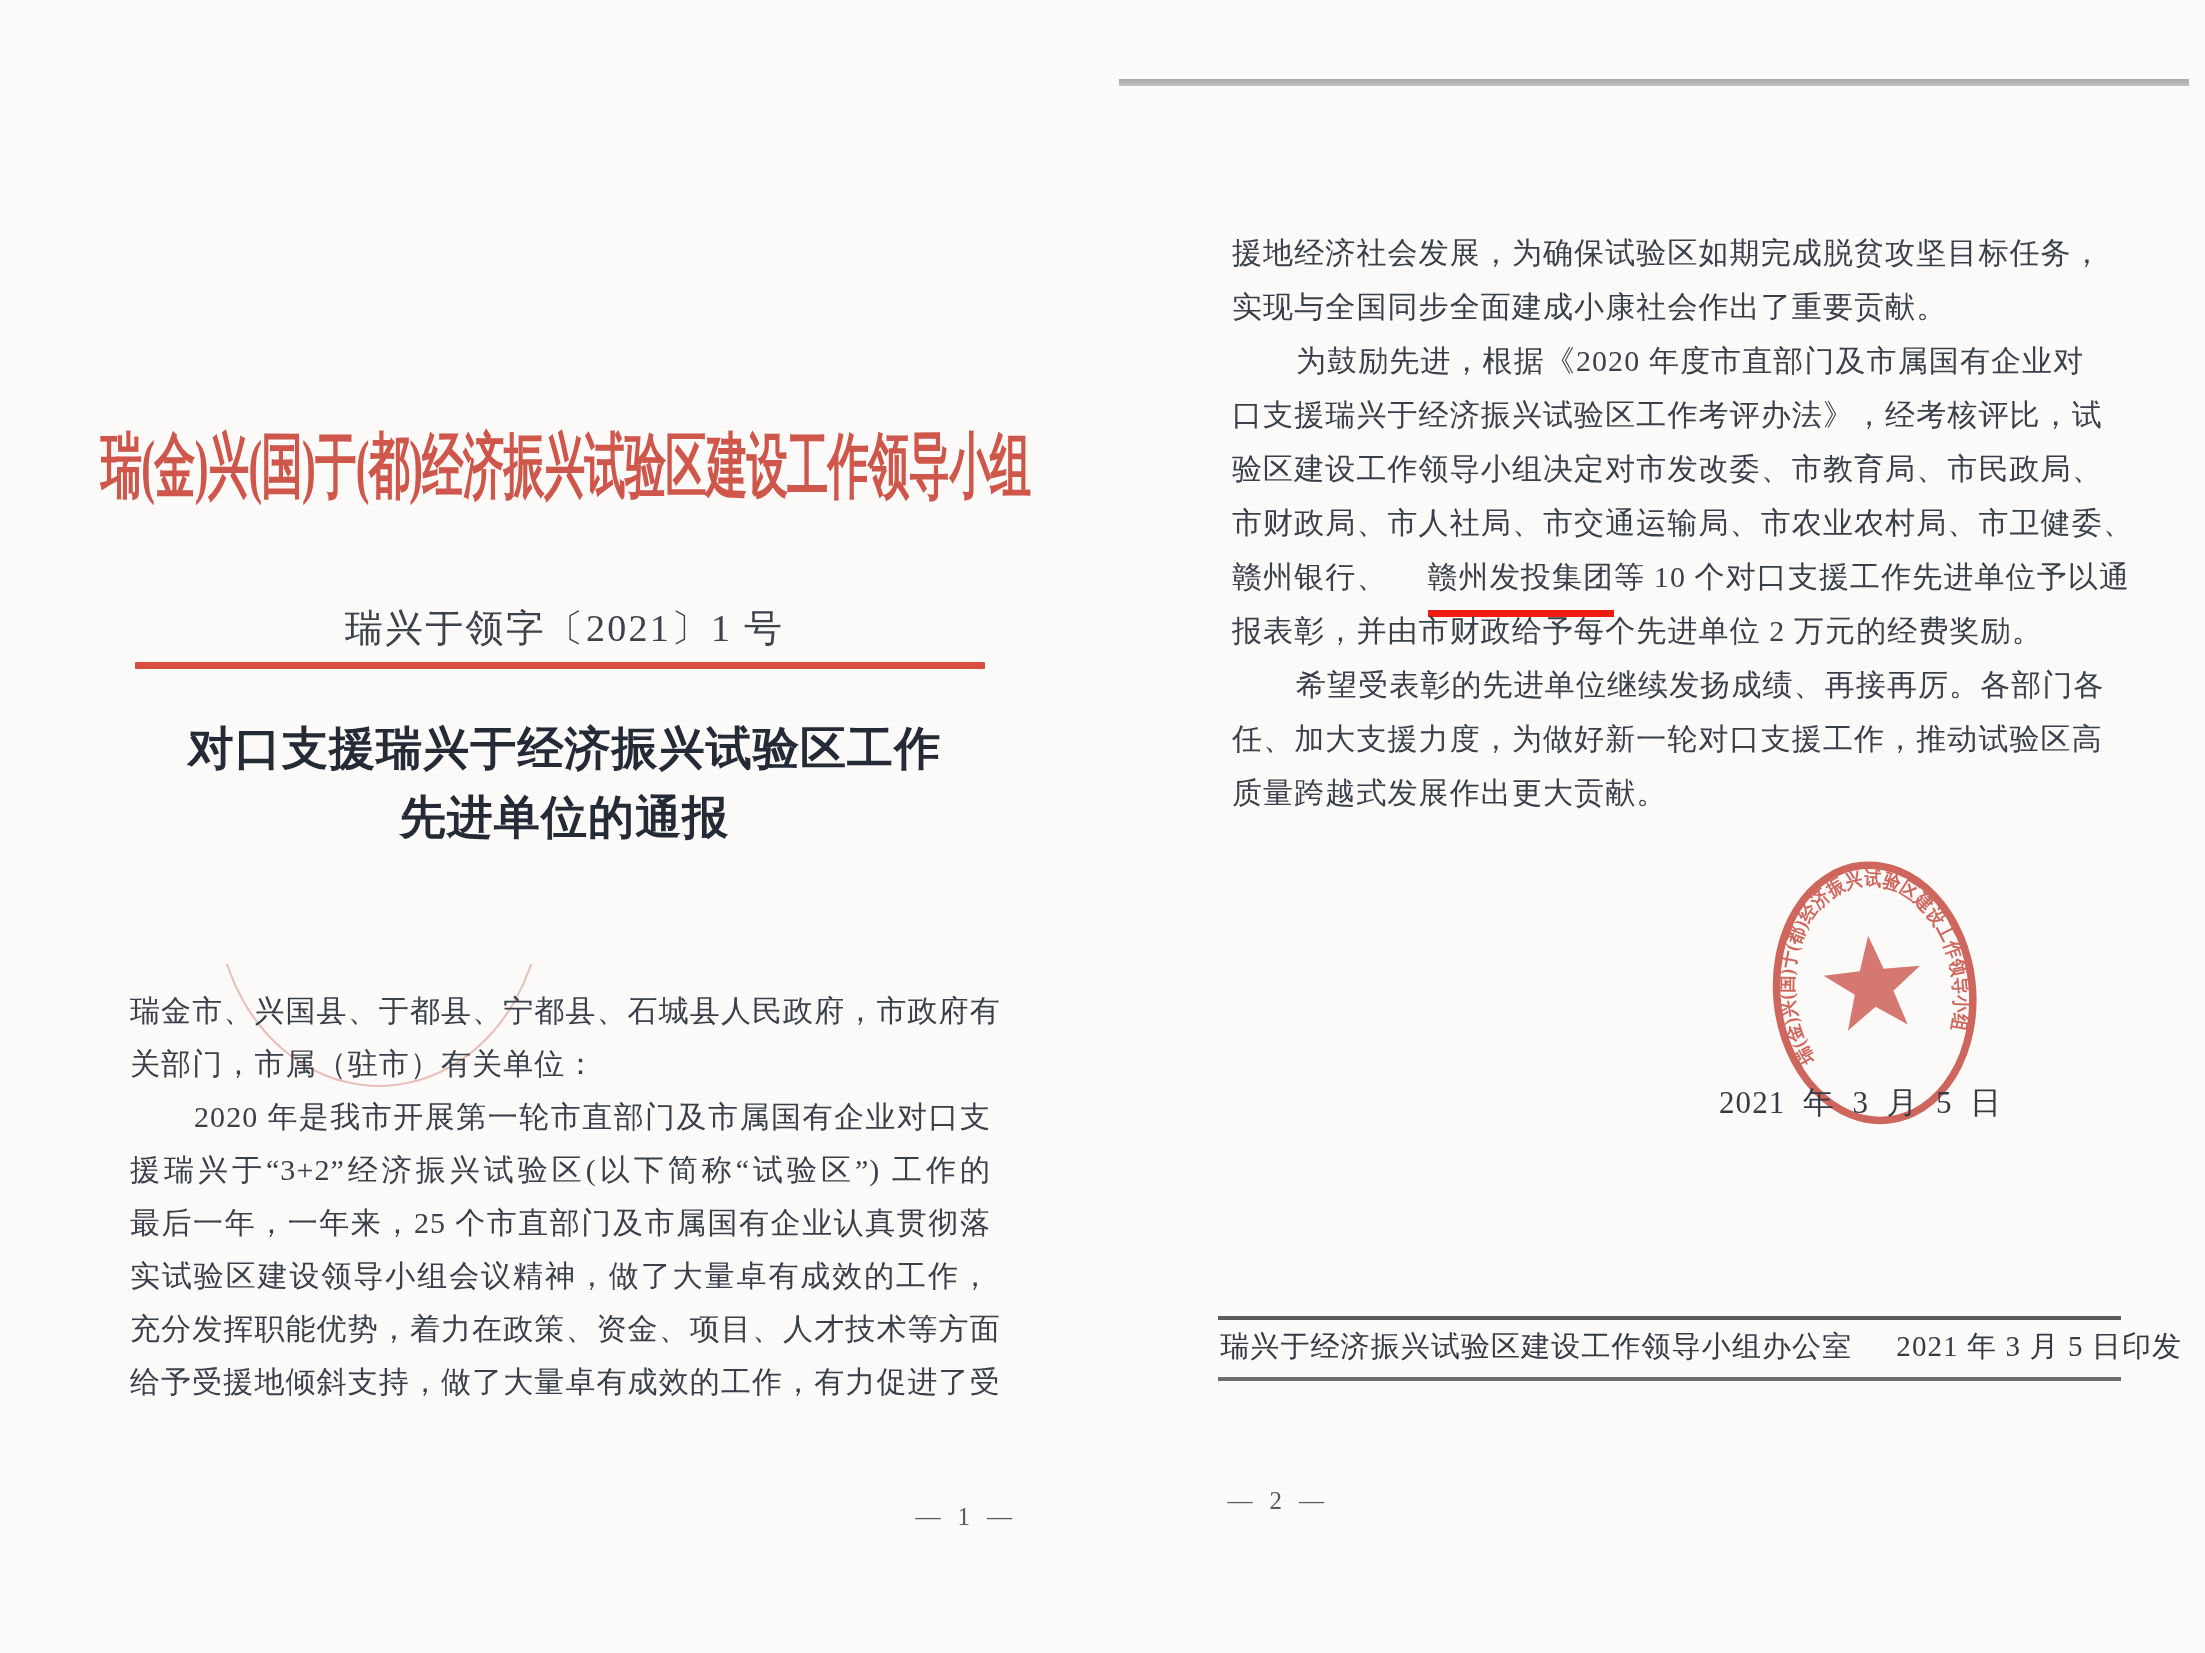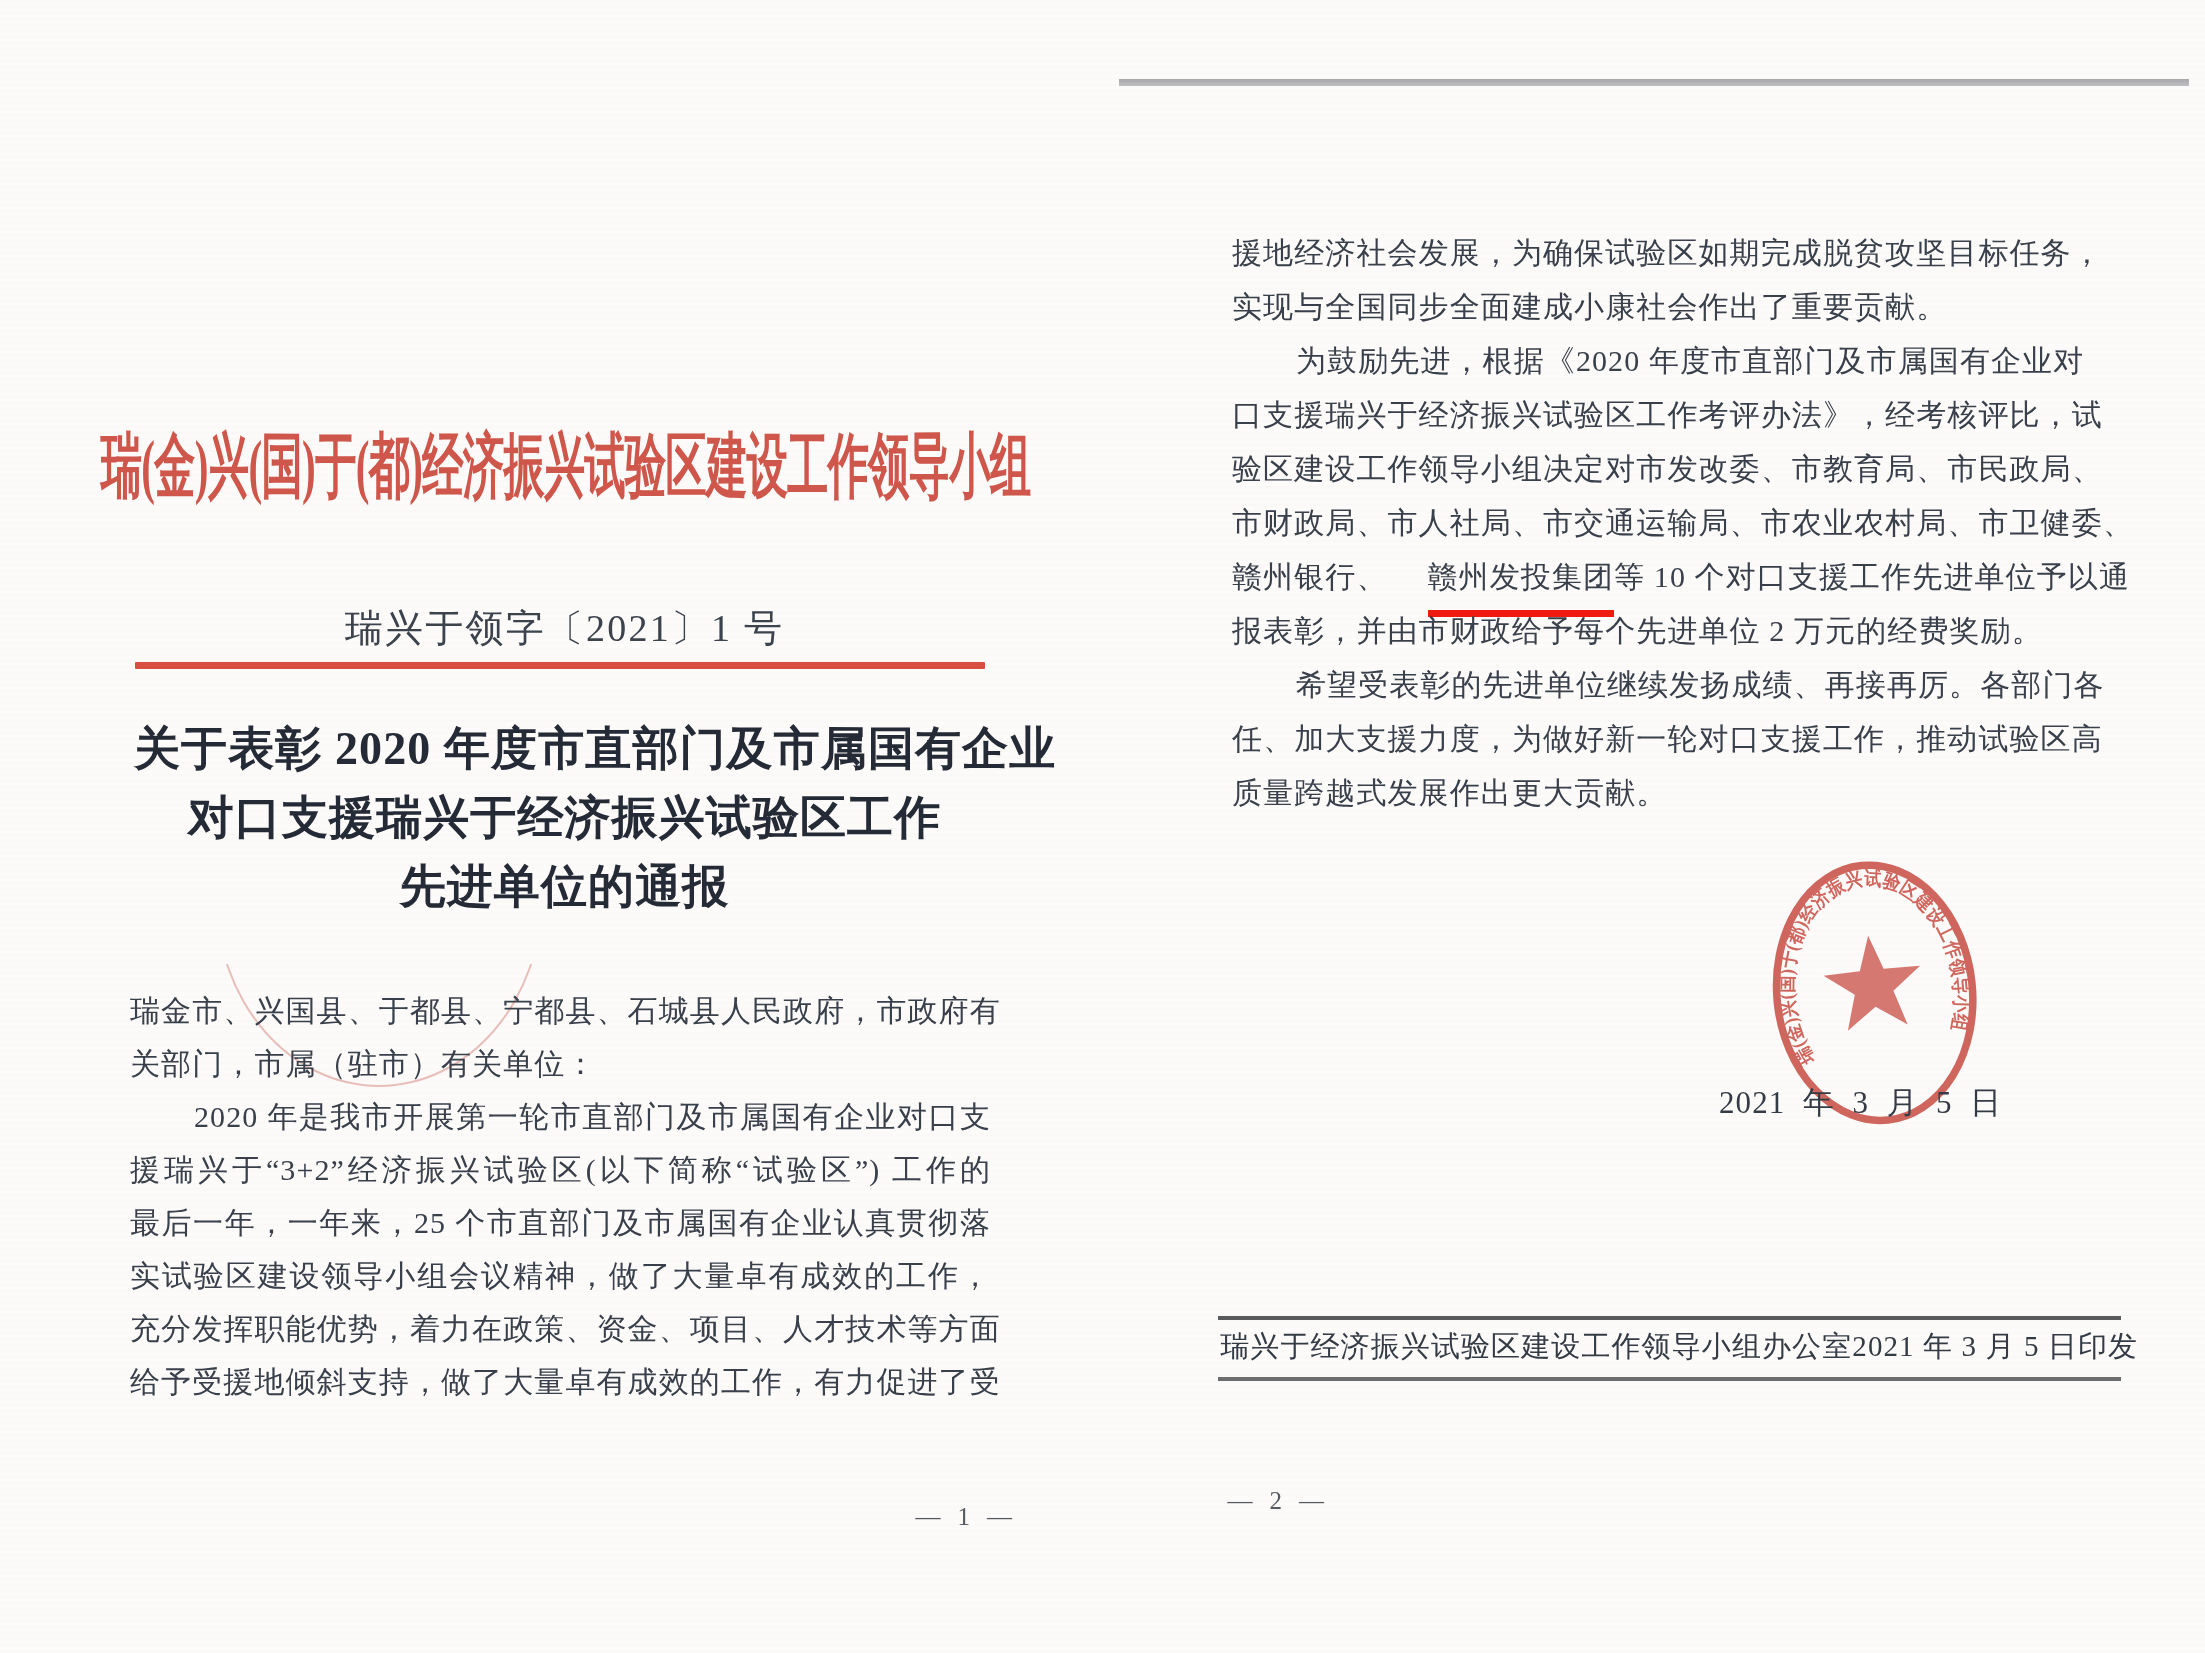--- a/index.html
+++ b/index.html
@@ -45,42 +45,41 @@
   .pn2{left:1203px;top:1487px;width:151px;text-align:center;}
   
   .scan-edge-line{position:absolute;left:1119px;top:79px;width:1070px;height:6.5px;
     background:linear-gradient(180deg,#a9a9ab,#bfbfc1);}
   .seal{position:absolute;left:1767px;top:857px;width:216px;height:278px;z-index:4;}
   .sign-date{position:absolute;left:1719px;top:1081px;width:302px;height:43px;line-height:43px;
     font-size:31px;color:#343b45;letter-spacing:1.1px;word-spacing:8.6px;white-space:nowrap;z-index:5;}
   .colophon{
     position:absolute;left:1218px;top:1316px;width:895px;z-index:2;
     border-top:4.3px solid #5a5b5d;border-bottom:4.3px solid #6c6d6f;
-    padding:7px 5.4px 9.7px 2.2px;display:flex;justify-content:space-between;align-items:center;
+    padding:7px 5.4px 9.7px 2.2px;display:flex;justify-content:space-between;align-items:center;gap:44px;
   }
   .colophon span{font-size:29px;color:#343b45;letter-spacing:1.1px;white-space:nowrap;}
   .colophon .office{}
   .colophon .printed{padding-right:47px;}
 </style>
 </head>
 <body>
 
 <div class="canvas">
 
   <section>
     <div class="stamp-bleed">
       <div class="arc"></div>
     </div>
     <div class="agency-header">
       <span class="squeeze">瑞(金)兴(国)于(都)经济振兴试验区建设工作领导小组</span>
     </div>
     <div class="doc-number">瑞兴于领字〔2021〕1 号</div>
     <div class="red-rule"></div>
     <div class="doc-title">
-      <div class="t-line">关于表彰 2020 年度市直部门及市属国有企业</div>
       <div class="t-line">对口支援瑞兴于经济振兴试验区工作</div>
       <div class="t-line">先进单位的通报</div>
     </div>
     <div class="body-col p1-body">
         <div class="line fill"><span>瑞金市、兴国县、于都县、宁都县、石城县人民政府，市政府有</span></div>
         <div class="line"><span>关部门，市属（驻市）有关单位：</span></div>
         <div class="line indent fill"><span>2020 年是我市开展第一轮市直部门及市属国有企业对口支</span></div>
         <div class="line fill"><span>援瑞兴于“3+2”经济振兴试验区(以下简称“试验区”) 工作的</span></div>
         <div class="line fill"><span>最后一年，一年来，25 个市直部门及市属国有企业认真贯彻落</span></div>
         <div class="line fill"><span>实试验区建设领导小组会议精神，做了大量卓有成效的工作，</span></div>

